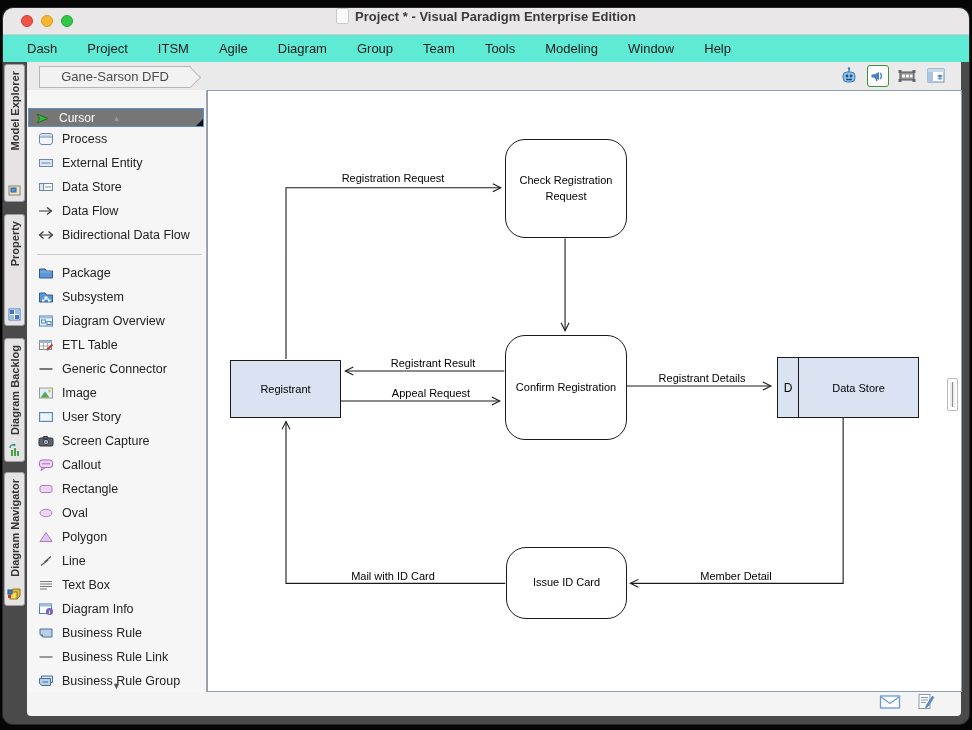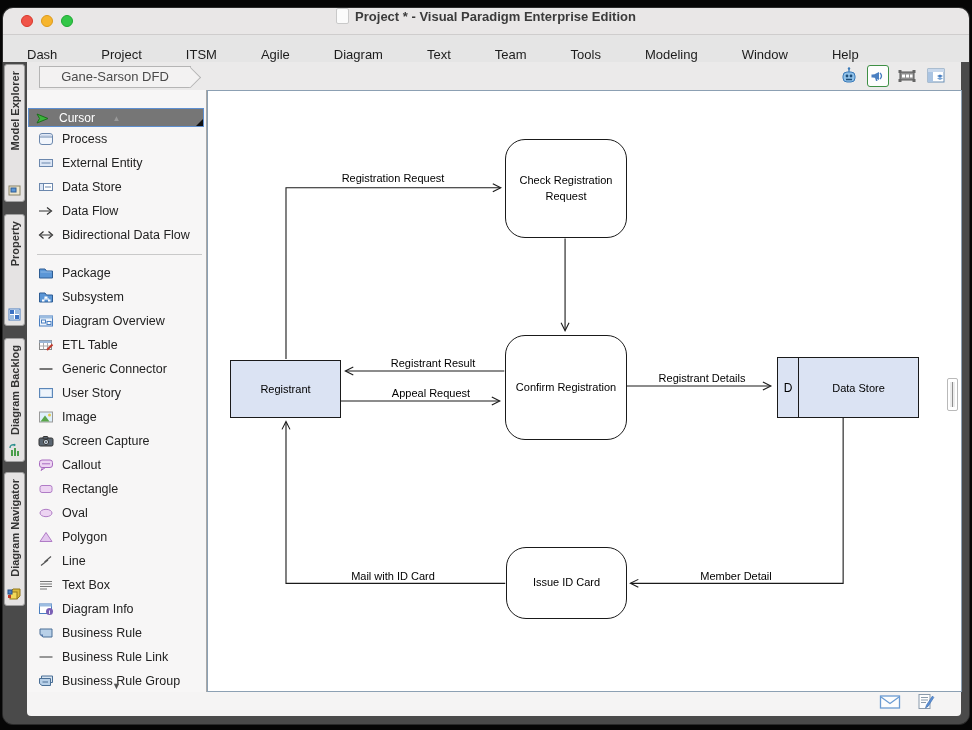--- a/index.html
+++ b/index.html
@@ -11,22 +11,22 @@
     display:flex;align-items:flex-start;justify-content:center;}
   .lights{position:absolute;left:18px;top:7px;display:flex;gap:8px;}
   .light{width:12px;height:12px;border-radius:50%;}
   .light.red{background:#f05448;border:1px solid #d8382c;box-sizing:border-box;}
   .light.yellow{background:#f6b52e;border:1px solid #dd9a1b;box-sizing:border-box;}
   .light.green{background:#33c748;border:1px solid #1ea832;box-sizing:border-box;}
   .titlewrap{display:flex;align-items:center;gap:6px;}
   .docicon{width:11px;height:14px;background:#fbfbfb;border:1px solid #c9c9c9;border-radius:2px;}
   .title{font-size:13px;font-weight:bold;color:#3b3b3b;}
   
-  .menubar{height:27px;background:#e5e5e5;border-bottom:1px solid #dddbdb;display:flex;
-    align-items:flex-end;padding-left:24px;gap:44px;}
+  .menubar{height:27px;background:#5eead4;border-bottom:1px solid #dddbdb;display:flex;
+    align-items:center;padding-left:24px;gap:30px;}
   .menubar span{font-size:13px;color:#1c1c1c;cursor:default;}
   
   .app{position:absolute;top:54px;left:0;right:0;bottom:0;background:#4a4a4a;}
   
   .vtab{position:absolute;left:1px;width:21px;background:#e5e3e3;border:1px solid #9f9f9f;
     border-radius:3px;box-sizing:border-box;display:flex;flex-direction:column;align-items:center;
     justify-content:space-between;padding:6px 0 3px;}
   .vtab .vlabel{writing-mode:vertical-rl;transform:rotate(180deg);font-size:11px;font-weight:bold;
     color:#333;white-space:nowrap;}
   .vtab .vicon{width:15px;height:15px;}
@@ -98,21 +98,21 @@
       <span class="title">Project * - Visual Paradigm Enterprise Edition</span>
     </div>
   </div>
 
   <div class="menubar">
     <span>Dash</span>
     <span>Project</span>
     <span>ITSM</span>
     <span>Agile</span>
     <span>Diagram</span>
-    <span>Text</span>
+    <span>Group</span>
     <span>Team</span>
     <span>Tools</span>
     <span>Modeling</span>
     <span>Window</span>
     <span>Help</span>
   </div>
 
   <div class="app">
 
     <div class="vtab" style="top:2px;height:138px;">
@@ -307,35 +307,35 @@
           <span class="picon">
               <svg width="16" height="14">
                 <path d="M1.5 7 H14.5" stroke="#777" stroke-width="2"></path>
               </svg>
             </span>
           <span class="plabel">Generic Connector</span>
           </li>
         <li class="prow">
           <span class="picon">
               <svg width="16" height="14">
-                <rect x="1.5" y="2.5" width="13" height="9" fill="#cfe0f2" stroke="#5b86b8"></rect>
-                <rect x="3" y="4" width="10" height="6" fill="#eef4fb"></rect>
-              </svg>
-            </span>
-          <span class="plabel">User Story</span>
-          </li>
-        <li class="prow">
-          <span class="picon">
-              <svg width="16" height="14">
                 <rect x="1.5" y="2" width="13" height="10" fill="#dff0fa" stroke="#999"></rect>
                 <path d="M2.5 11.5 L7 5.5 L11.5 11.5 Z" fill="#5aa54a"></path>
                 <circle cx="11.5" cy="5" r="1.5" fill="#e8c84a"></circle>
               </svg>
             </span>
           <span class="plabel">Image</span>
+          </li>
+        <li class="prow">
+          <span class="picon">
+              <svg width="16" height="14">
+                <rect x="1.5" y="2.5" width="13" height="9" fill="#cfe0f2" stroke="#5b86b8"></rect>
+                <rect x="3" y="4" width="10" height="6" fill="#eef4fb"></rect>
+              </svg>
+            </span>
+          <span class="plabel">User Story</span>
           </li>
         <li class="prow">
           <span class="picon">
               <svg width="16" height="14">
                 <rect x="1" y="4" width="14" height="8" rx="1.5" fill="#5a6570" stroke="#333"></rect>
                 <rect x="5" y="2.5" width="5" height="2.5" rx="1" fill="#5a6570" stroke="#333"></rect>
                 <circle cx="8" cy="8" r="2.6" fill="#cfd8e0" stroke="#333"></circle>
                 <circle cx="8" cy="8" r="1.1" fill="#5a6570"></circle>
               </svg>
             </span>

